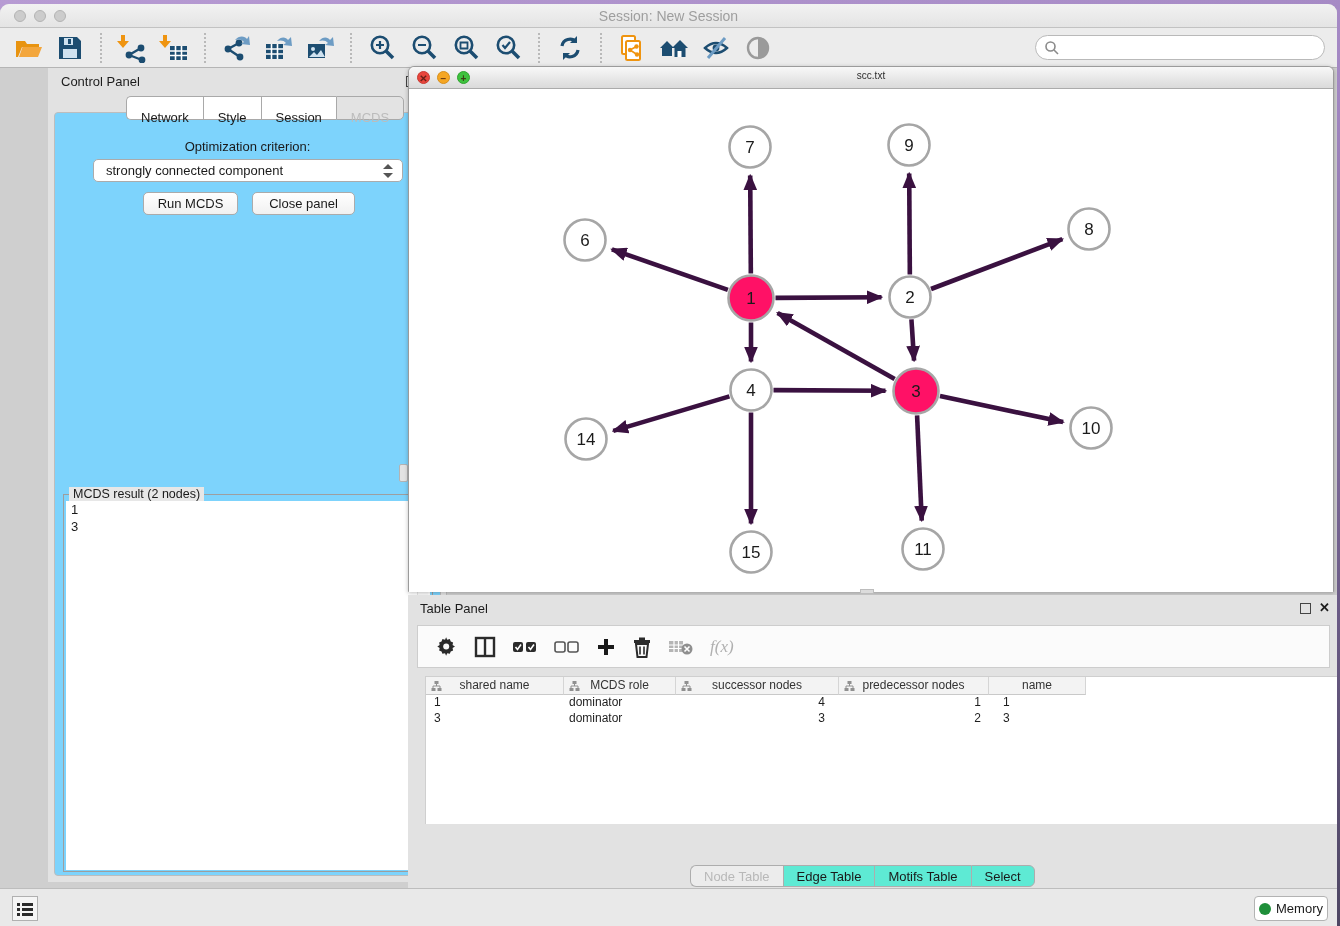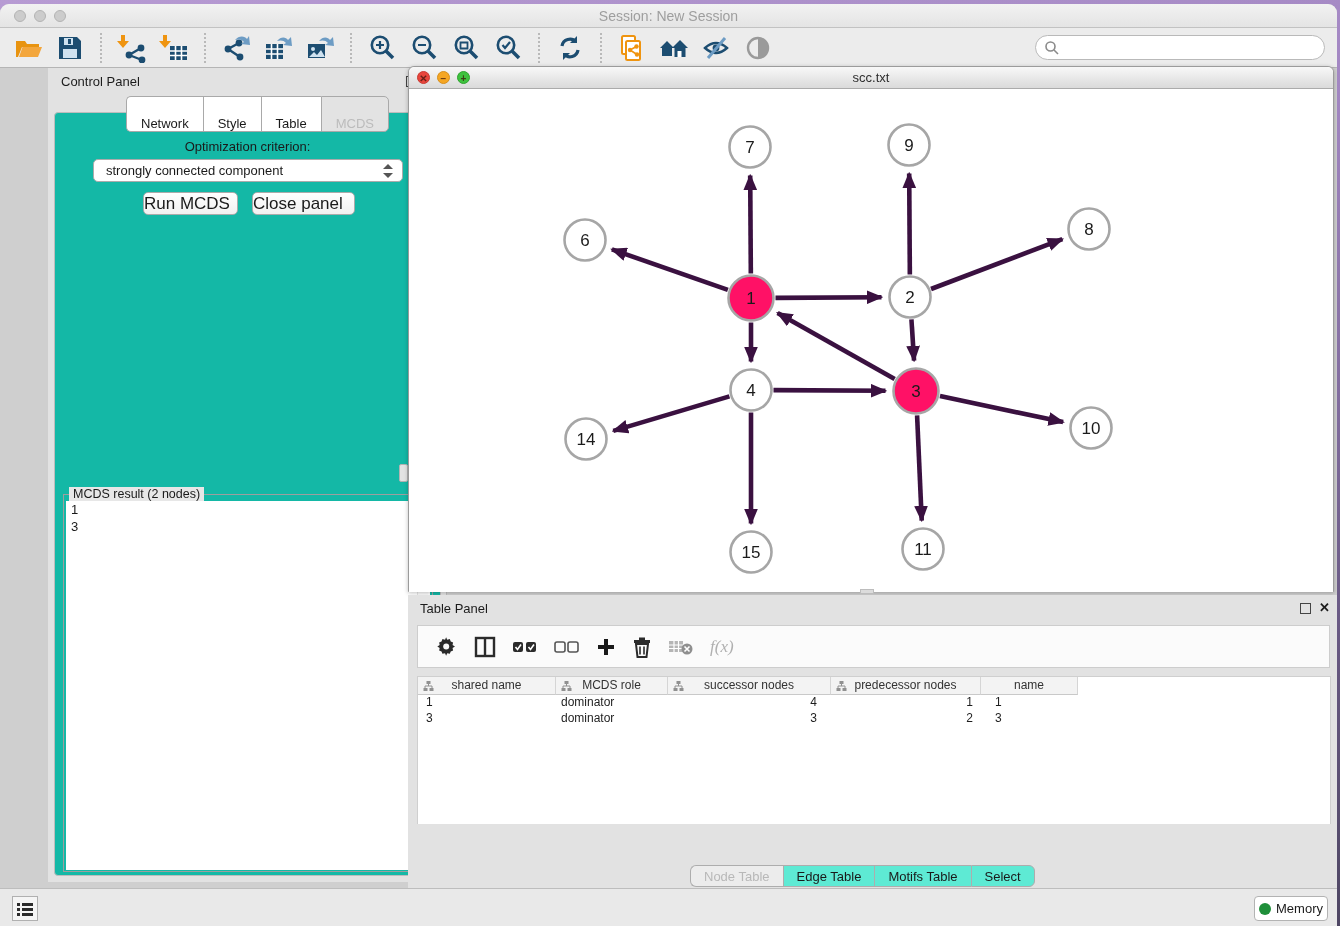--- a/index.html
+++ b/index.html
@@ -32,40 +32,40 @@
 
   
   .control-panel { position:absolute; left:0; top:64px; width:399px; height:814px;
     background:#e2e2e2; border-right:1px solid #bdbdbd;margin-left:48px; }
   .panel-header { position:absolute; left:0; top:0; width:100%; height:26px; }
   .panel-title { position:absolute; left:13px; top:6px; font-size:13px; color:#1c1c1c; }
   .float-btn { position:absolute; width:11px; height:11px; border:1.5px solid #444; top:8px; }
   .close-btn { position:absolute; top:5px; font-size:13px; font-weight:bold; color:#1c1c1c; }
 
   .cp-tabs { position:absolute; left:78px; top:28px; height:21px; display:flex; z-index:3; }
-  .cp-tab { height:24px; padding:17px 14px; font-size:13px; line-height:20px; color:#1a1a1a;
+  .cp-tab { height:24px; padding:11px 14px; font-size:13px; line-height:20px; color:#1a1a1a;
     background:#ffffff; border:1px solid #a9a9a9; border-right:none; }
   .cp-tab:first-child { border-radius:5px 0 0 5px; }
   .cp-tab:last-child  { border-radius:0 5px 5px 0; border-right:1px solid #a9a9a9; }
   .cp-tab.selected { background:#e3e3e3; color:#bcbcbc; }
 
   .cp-body { position:absolute; left:6px; top:44px; width:387px; height:764px;
-    background:#14b8a6; border:1px solid #bdbdbd; border-radius:4px; }
+    background:#7dd3fc; border:1px solid #bdbdbd; border-radius:4px; }
   .opt-label { position:absolute; left:0; top:26px; width:100%; text-align:center;
     font-size:13px; color:#1a1a1a; }
   .combo { position:absolute; left:38px; top:46px; width:310px; height:23px;
     background:#ffffff; border:1px solid #ababab; border-radius:5px;
     font-size:13px; color:#1a1a1a; line-height:21px; padding-left:12px; }
   .combo-arrows { position:absolute; right:9px; top:3px; width:10px; height:16px; }
   .combo-arrows i { position:absolute; left:0; width:0; height:0; border-left:5px solid transparent; border-right:5px solid transparent; }
   .combo-arrows .up { top:1px; border-bottom:5px solid #555; }
   .combo-arrows .dn { bottom:1px; border-top:5px solid #555; }
   .cp-btn { position:absolute; top:79px; height:23px; background:linear-gradient(#ffffff,#f1f1f1);
-    border:1px solid #ababab; border-radius:5px; font-size:17px; color:#1a1a1a;
-    line-height:21px; }
+    border:1px solid #ababab; border-radius:5px; font-size:13px; color:#1a1a1a;
+    text-align:center; line-height:21px; }
 
   .result-group { position:absolute; left:8px; top:381px; width:370px; height:378px;
     border:1px solid #9e9e9e; }
   .result-legend { position:absolute; left:5px; top:-8px; background:#e7e7e7;
     padding:0 4px; font-size:12.5px; color:#1a1a1a; }
   .result-area { position:absolute; left:2px; top:6px; width:364px; height:369px;
     background:#ffffff; }
   .result-line { font-size:13px; color:#1a1a1a; line-height:17px; padding-left:5px; }
   .result-scroll { position:absolute; right:2px; top:0; width:11px; height:100%;
     background:#fafafa; border-left:1px solid #e4e4e4; }
@@ -76,32 +76,32 @@
     background:#dcdcdc; border:1px solid #bdbdbd; }
 
   
   .net-window { position:absolute; left:408px; top:62px; width:926px; height:526px;
     background:#ffffff; border:1px solid #9b9b9b; border-radius:6px 6px 0 0;
     box-shadow:0 1px 4px rgba(0,0,0,.25); }
   .net-titlebar { position:absolute; left:0; top:0; width:100%; height:22px;
     background:linear-gradient(#f8f8f8,#dadada); border-bottom:1px solid #ababab;
     border-radius:6px 6px 0 0; }
   .net-title { position:absolute; top:3px; left:0; width:100%; text-align:center;
-    font-size:13px; color:#2e2e2e; }
+    font-size:10px; color:#2e2e2e; }
   .net-dot { position:absolute; top:4px; width:13px; height:13px; border-radius:50%;
     font-size:10px; font-weight:bold; text-align:center; line-height:13px; color:rgba(60,20,10,.75); }
   .net-canvas { position:absolute; left:0; top:22px; width:924px; height:503px; background:#ffffff; overflow:hidden; }
 
   
   .table-panel { position:absolute; left:408px; top:591px; width:929px; height:293px;
     background:#e2e2e2; }
   .tp-toolbar { position:absolute; left:9px; top:30px; width:913px; height:43px;
     background:#fbfbfb; border:1px solid #cdcdcd; display:flex; align-items:center; padding-left:10px; }
   .tp-icon { margin:0 8px; display:flex; align-items:center; }
-  .tp-table { position:absolute; left:9px; top:81px; width:914px; height:148px;
+  .tp-table { position:absolute; left:17px; top:81px; width:914px; height:148px;
     background:#ffffff; border:1px solid #cfcfcf; border-bottom:none; }
   .th-row { display:flex; height:18px; }
   .th-cell { position:relative; height:18px; background:#f3f3f3; border-right:1px solid #d5d5d5;
     border-bottom:1px solid #c9c9c9; font-size:12px; color:#333; text-align:center; line-height:17px; }
   .th-cell svg { position:absolute; left:5px; top:4px; }
   .td-row { display:flex; height:16px; }
   .td-cell { height:16px; font-size:12px; color:#1e1e1e; line-height:15px; overflow:hidden; }
   .col0{width:138px;} .col1{width:112px;} .col2{width:163px;} .col3{width:150px;} .col4{width:97px;}
   .td-cell.col0{padding-left:8px;} .td-cell.col1{padding-left:5px;}
   .td-cell.col2{text-align:right;padding-right:14px;} .td-cell.col3{text-align:right;padding-right:8px;}
@@ -273,21 +273,21 @@
 
   <div class="control-panel">
     <div class="panel-header">
       <span class="panel-title">Control Panel</span>
       <span class="float-btn" style="left:358px"></span>
       <span class="close-btn" style="left:377px">✕</span>
     </div>
     <div class="cp-tabs">
       <span class="cp-tab">Network</span>
       <span class="cp-tab">Style</span>
-      <span class="cp-tab">Table</span>
+      <span class="cp-tab">Session</span>
       <span class="cp-tab selected">MCDS</span>
     </div>
     <div class="cp-body">
       <div class="opt-label">Optimization criterion:</div>
       <div class="combo">
         <span>strongly connected component</span>
         <span class="combo-arrows">
             <i class="up"></i>
             <i class="dn"></i>
           </span>

